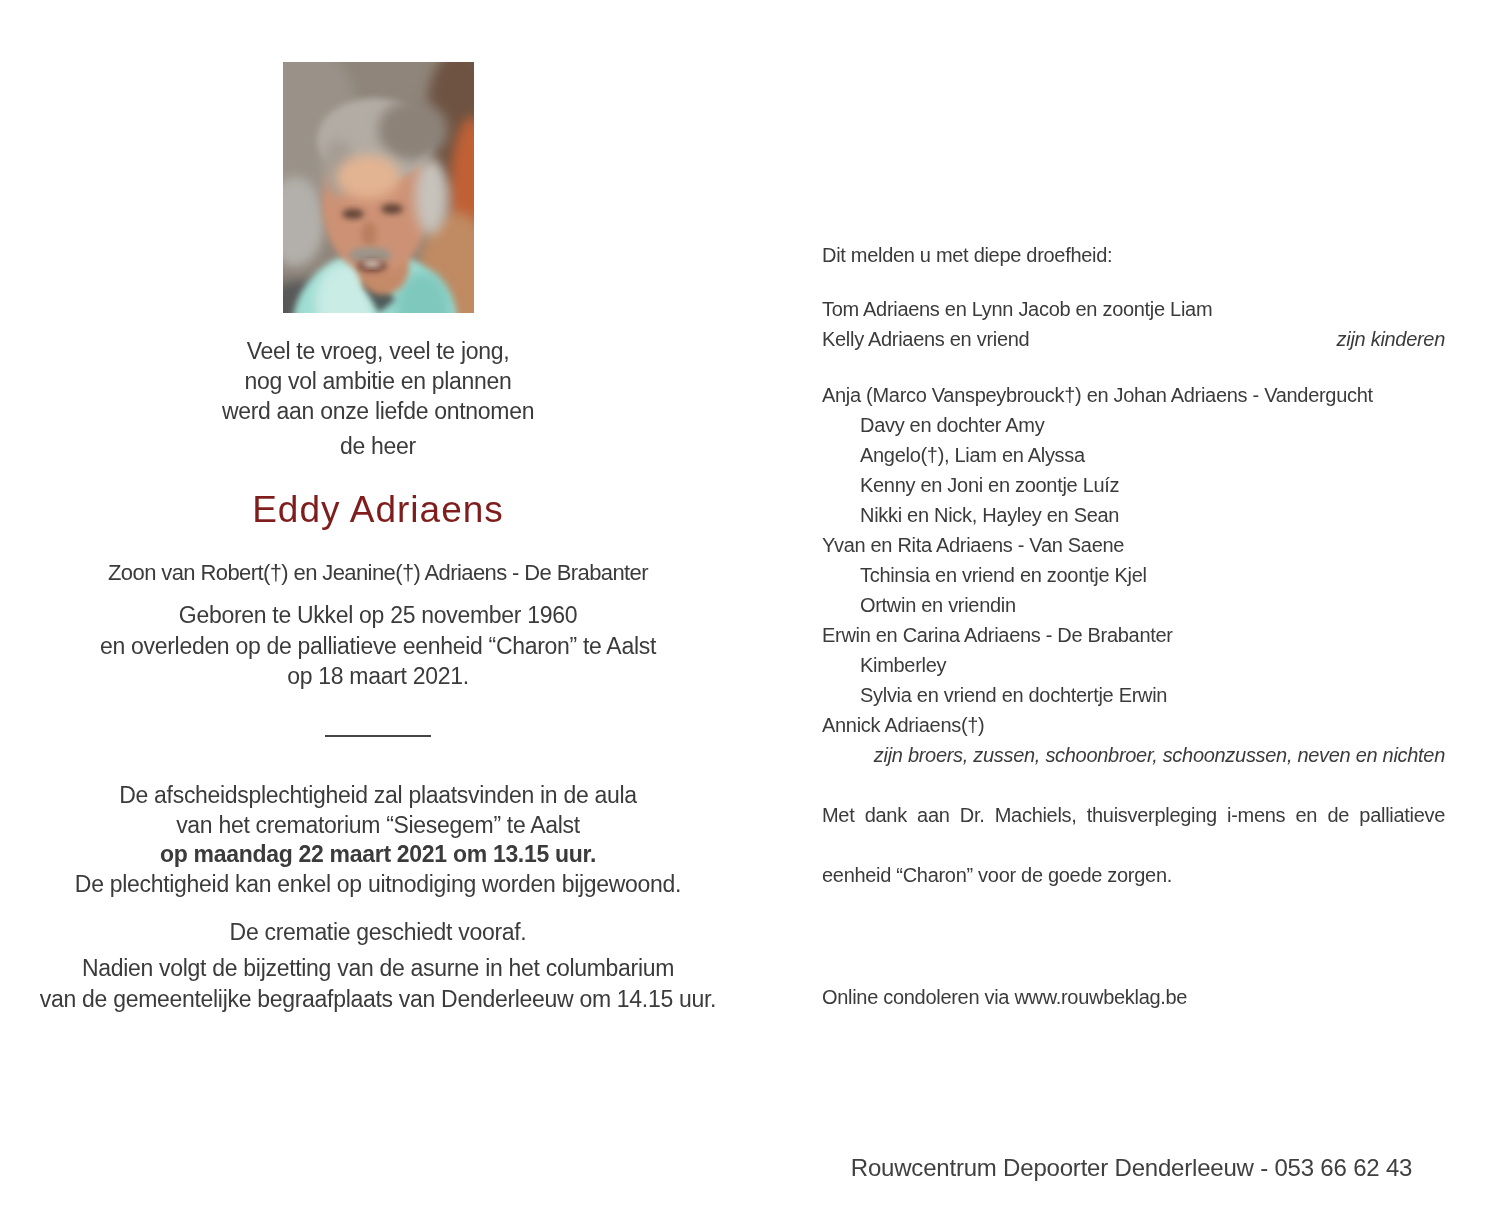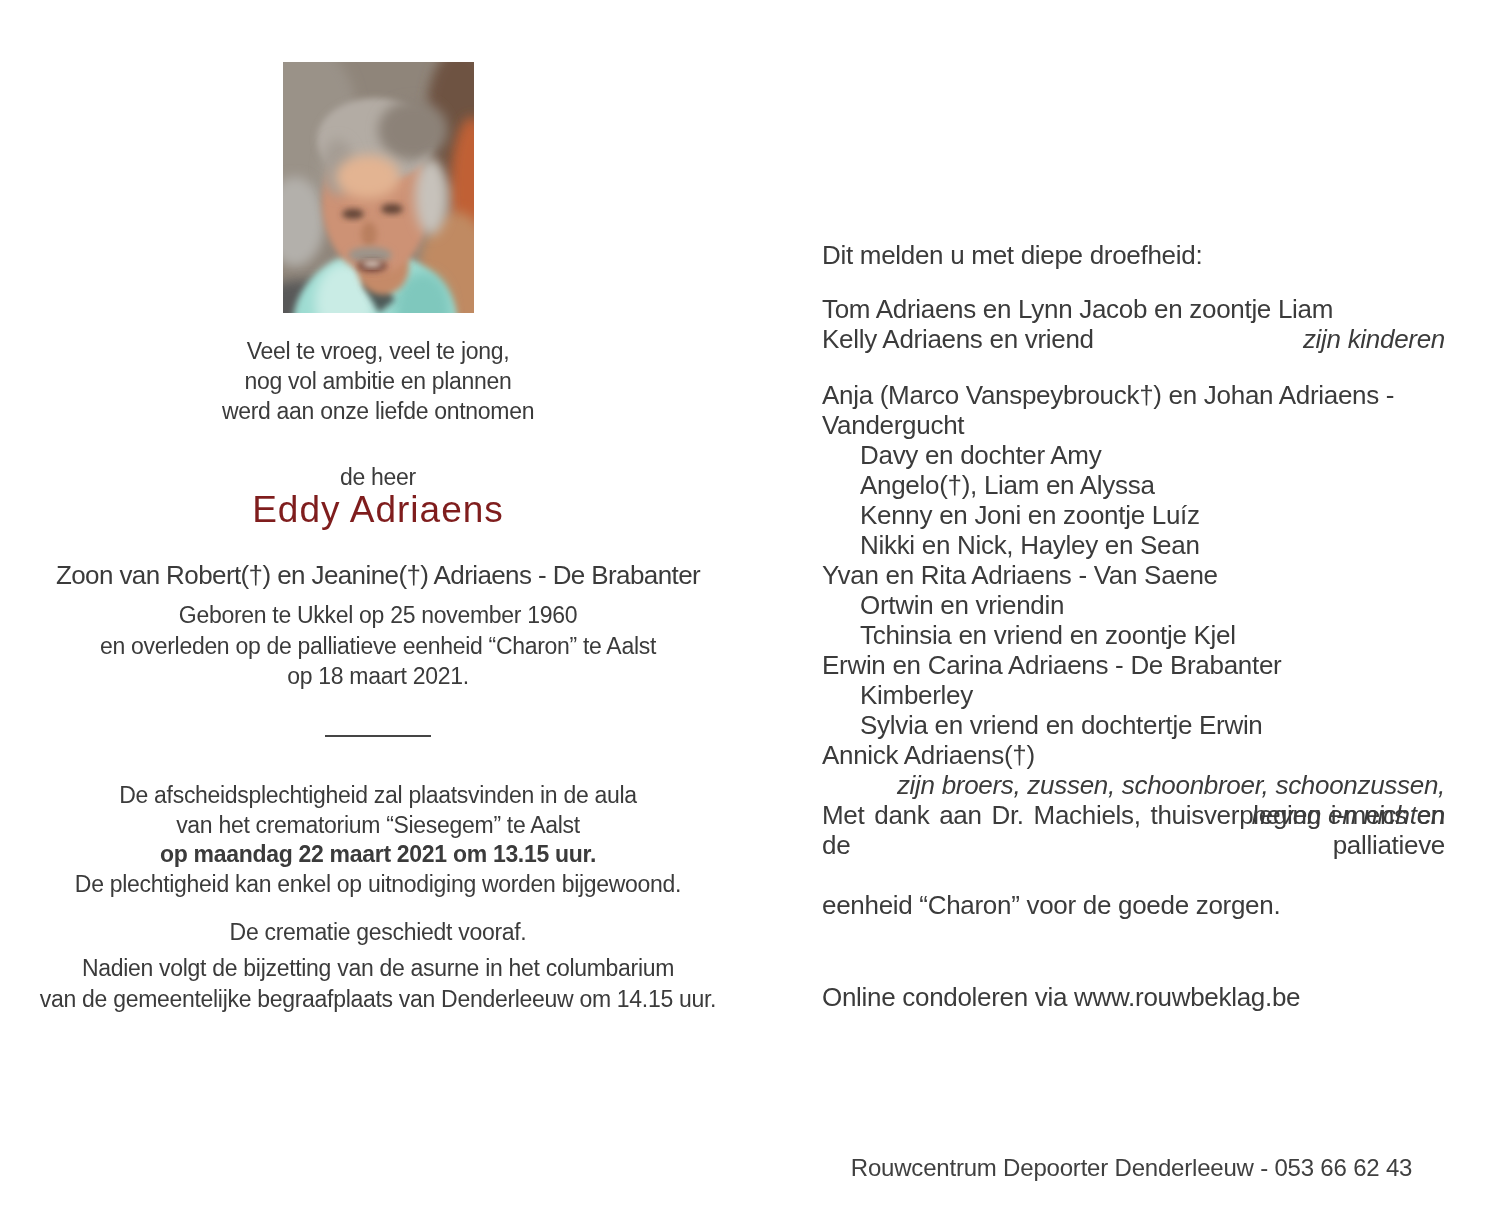--- a/index.html
+++ b/index.html
@@ -14,44 +14,44 @@
     overflow: hidden;
   }
   .abs { position: absolute; }
   
   .left-half { left: 0; width: 756px; text-align: center; }
   .body-l { font-size: 23px; line-height: 30px; letter-spacing: -0.3px; }
   .photo-frame {
     left: 283px; top: 62px; width: 191px; height: 251px;
     overflow: hidden; background: #8f857a;
   }
-  .salutation { top: 462px; }
+  .salutation { top: 431px; }
   .deceased-name {
     top: 480px;
     font-size: 37px;
     font-weight: 300;
     line-height: 60px;
     letter-spacing: 1px;
     color: #7f1d1d;
   }
-  .lineage { top: 560px; font-size: 26px; letter-spacing: -0.6px; }
+  .lineage { top: 560px; font-size: 22px; letter-spacing: -0.6px; }
   .poem { top: 336px; }
   .birth { top: 600px; line-height: 30.5px; }
   .divider {
     top: 735px; left: 325px; width: 106px; height: 0;
     border-top: 2px solid #454545;
   }
   .service { top: 781px; line-height: 29.5px; }
   .bold { font-weight: 700; }
   .cremation { top: 917px; }
   .columbarium { top: 953px; line-height: 30.5px; }
   .mortuary { top: 1026px; line-height: 30.5px; }
   
   .right-col { left: 822px; width: 623px; text-align: left; }
-  .body-r { font-size: 26px; line-height: 30px; letter-spacing: -0.3px; }
+  .body-r { font-size: 20px; line-height: 30px; letter-spacing: -0.3px; }
   .announcement { top: 240px; }
   .children { top: 294px; }
   .children-row { display: flex; justify-content: space-between; gap: 20px; }
   .italic { font-style: italic; }
   .family { top: 380px; }
   .ind1 { padding-left: 38px; }
   .ind2 { text-align: right; }
   .thanks { top: 800px; }
   .justify-line { text-align: justify; }
   .justify-line::after { content: ""; display: inline-block; width: 100%; }
@@ -157,22 +157,22 @@
     </div>
   </div>
 
   <div class="abs right-col body-r family">
     <div>Anja (Marco Vanspeybrouck†) en Johan Adriaens - Vandergucht</div>
     <div class="ind1">Davy en dochter Amy</div>
     <div class="ind1">Angelo(†), Liam en Alyssa</div>
     <div class="ind1">Kenny en Joni en zoontje Luíz</div>
     <div class="ind1">Nikki en Nick, Hayley en Sean</div>
     <div>Yvan en Rita Adriaens - Van Saene</div>
+    <div class="ind1">Tchinsia en vriend en zoontje Kjel</div>
     <div class="ind1">Ortwin en vriendin</div>
-    <div class="ind1">Tchinsia en vriend en zoontje Kjel</div>
     <div>Erwin en Carina Adriaens - De Brabanter</div>
     <div class="ind1">Kimberley</div>
     <div class="ind1">Sylvia en vriend en dochtertje Erwin</div>
     <div>Annick Adriaens(†)</div>
     <div class="ind2 italic">zijn broers, zussen, schoonbroer, schoonzussen, neven en nichten</div>
   </div>
 
   <div class="abs right-col body-r thanks">
     <div class="justify-line">Met dank aan Dr. Machiels, thuisverpleging i-mens en de palliatieve</div>
     <div>eenheid “Charon” voor de goede zorgen.</div>

